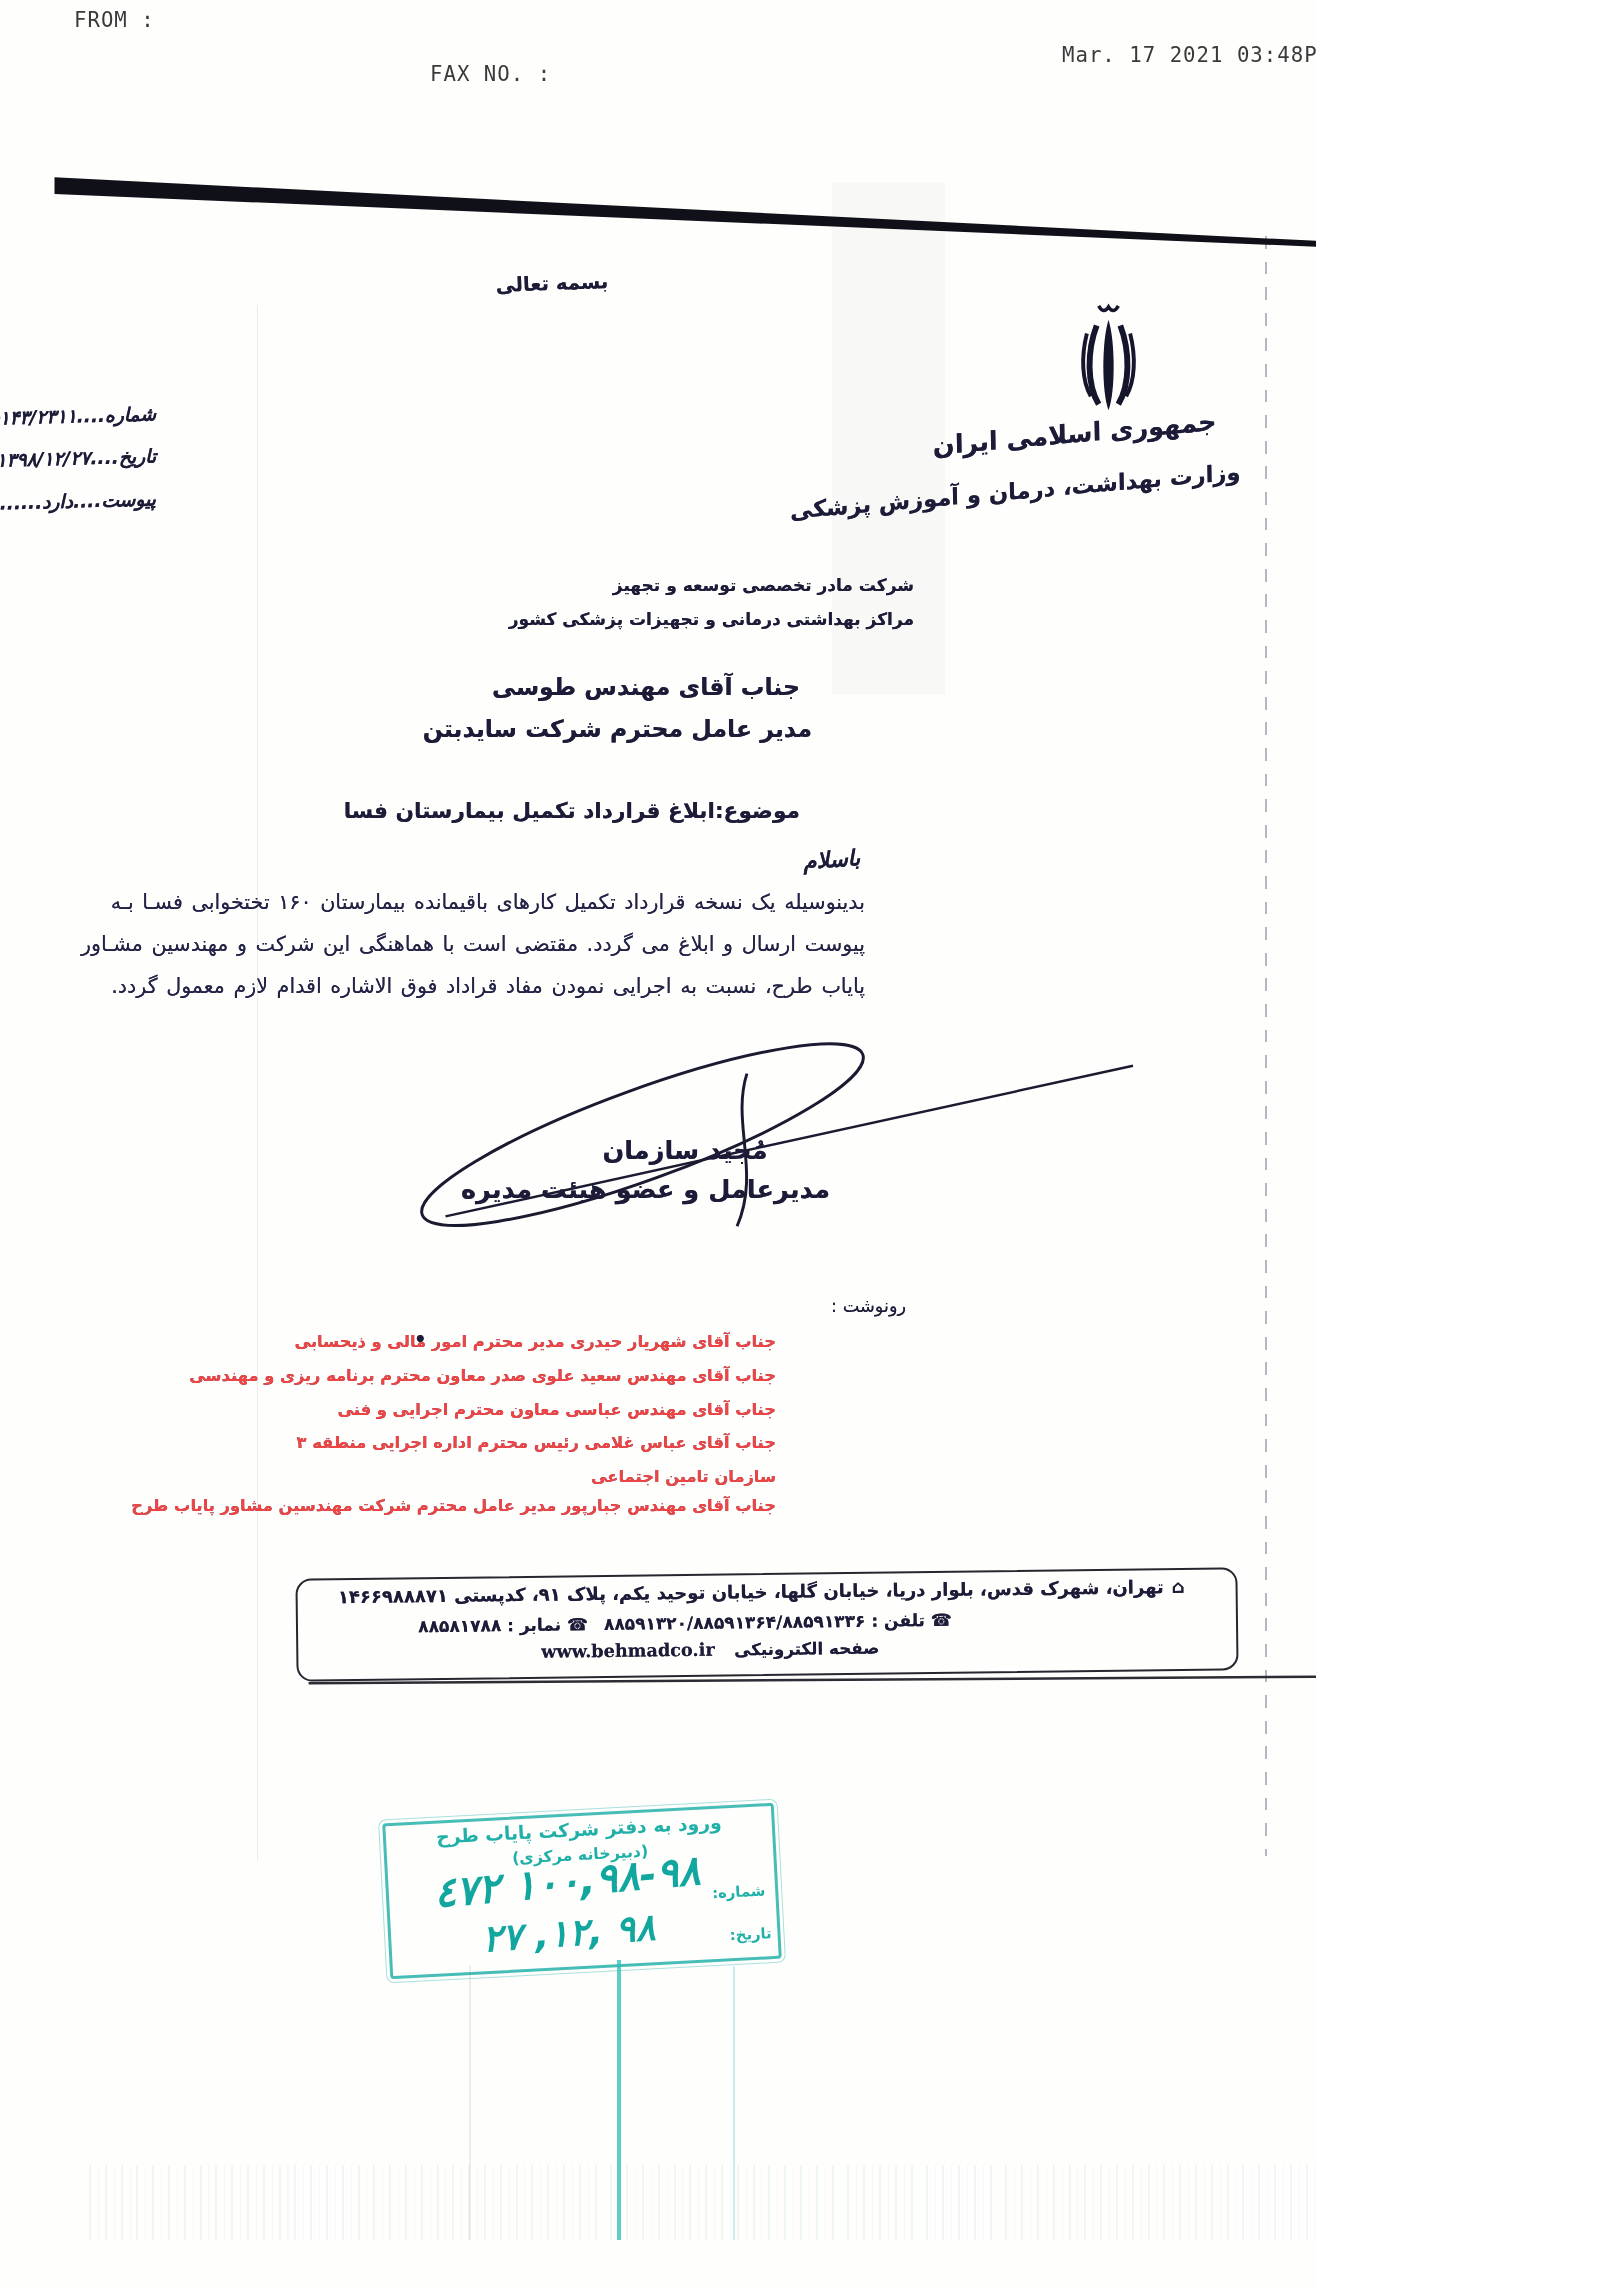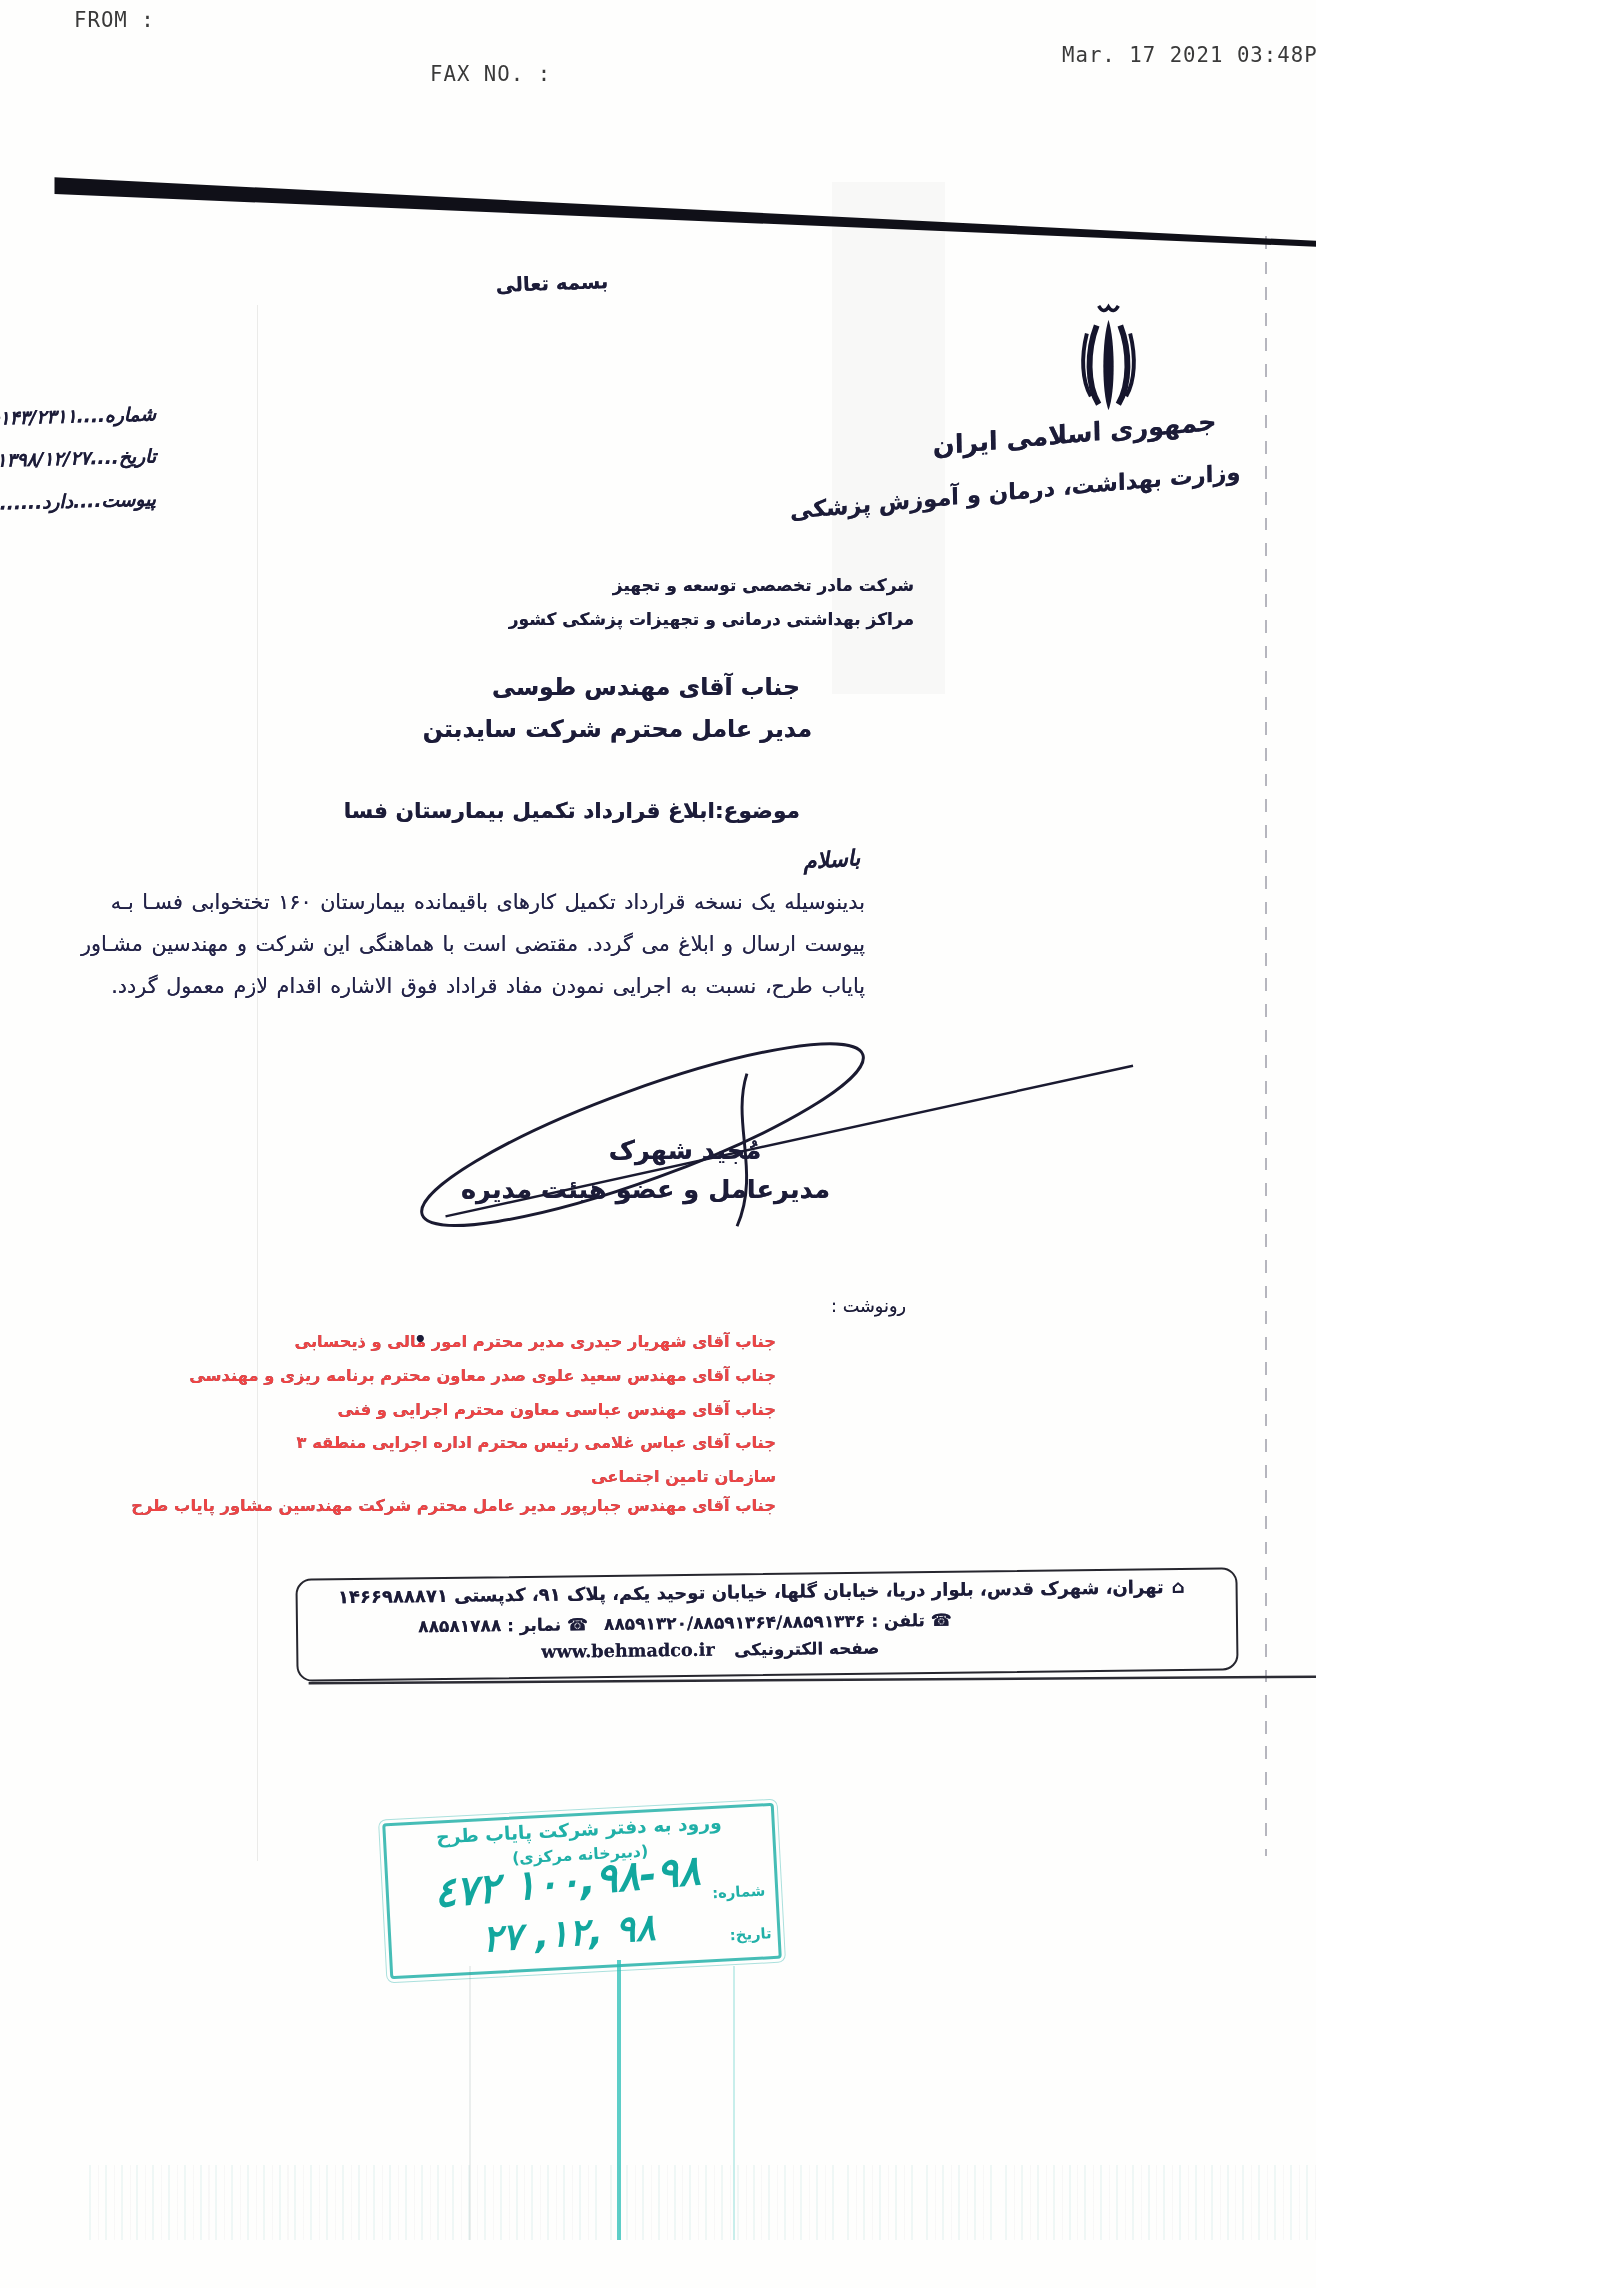--- a/index.html
+++ b/index.html
@@ -88,21 +88,21 @@
 
   <div class="abs rtl scan recipient" style="right:516px;top:673px;">جناب آقای مهندس طوسی</div>
   <div class="abs rtl scan recipient" style="right:504px;top:715px;">مدیر عامل محترم شرکت سایدبتن</div>
   <div class="abs rtl scan subject" style="right:516px;top:798px;">موضوع:ابلاغ قرارداد تکمیل بیمارستان فسا</div>
 
   <div class="abs rtl scan salam" style="right:456px;top:847px;">باسلام</div>
   <div class="abs rtl scan bodyline" style="right:451px;top:890px;">بدینوسیله یک نسخه قرارداد تکمیل کارهای باقیمانده بیمارستان ۱۶۰ تختخوابی فسـا بـه</div>
   <div class="abs rtl scan bodyline" style="right:451px;top:932px;">پیوست ارسال و ابلاغ می گردد. مقتضی است با هماهنگی این شرکت و مهندسین مشـاور</div>
   <div class="abs rtl scan bodyline" style="right:451px;top:974px;">پایاب طرح،  نسبت به اجرایی نمودن مفاد قراداد فوق الاشاره اقدام لازم معمول گردد.</div>
 
-  <div class="abs rtl scan signame" style="left:537px;top:1135px;width:296px;">مُجید شهرک</div>
+  <div class="abs rtl scan signame" style="left:537px;top:1135px;width:296px;">مُجید سازمان</div>
   <div class="abs rtl scan signame" style="left:424px;top:1174px;width:443px;">مدیرعامل و عضو هیئت مدیره</div>
 
   <div class="abs rtl scan cc-label" style="right:410px;top:1296px;">رونوشت :</div>
   <div class="abs scan" style="left:414px;top:1328px;font-size:19.7px;font-weight:bold;">•</div>
   <div class="abs rtl scan cc-item" style="right:540px;top:1332px;">جناب آقای شهریار حیدری مدیر محترم امور مالی و ذیحسابی</div>
   <div class="abs rtl scan cc-item" style="right:540px;top:1366px;">جناب آقای مهندس سعید علوی صدر معاون محترم برنامه ریزی و مهندسی</div>
   <div class="abs rtl scan cc-item" style="right:540px;top:1400px;">جناب آقای مهندس عباسی معاون محترم اجرایی و فنی</div>
   <div class="abs rtl scan cc-item" style="right:540px;top:1433px;">جناب آقای عباس غلامی رئیس محترم اداره اجرایی منطقه ۳</div>
   <div class="abs rtl scan cc-item" style="right:540px;top:1467px;">سازمان تامین اجتماعی</div>
   <div class="abs rtl scan cc-item" style="right:540px;top:1496px;">جناب آقای مهندس جبارپور مدیر عامل محترم شرکت مهندسین مشاور پایاب طرح</div>

